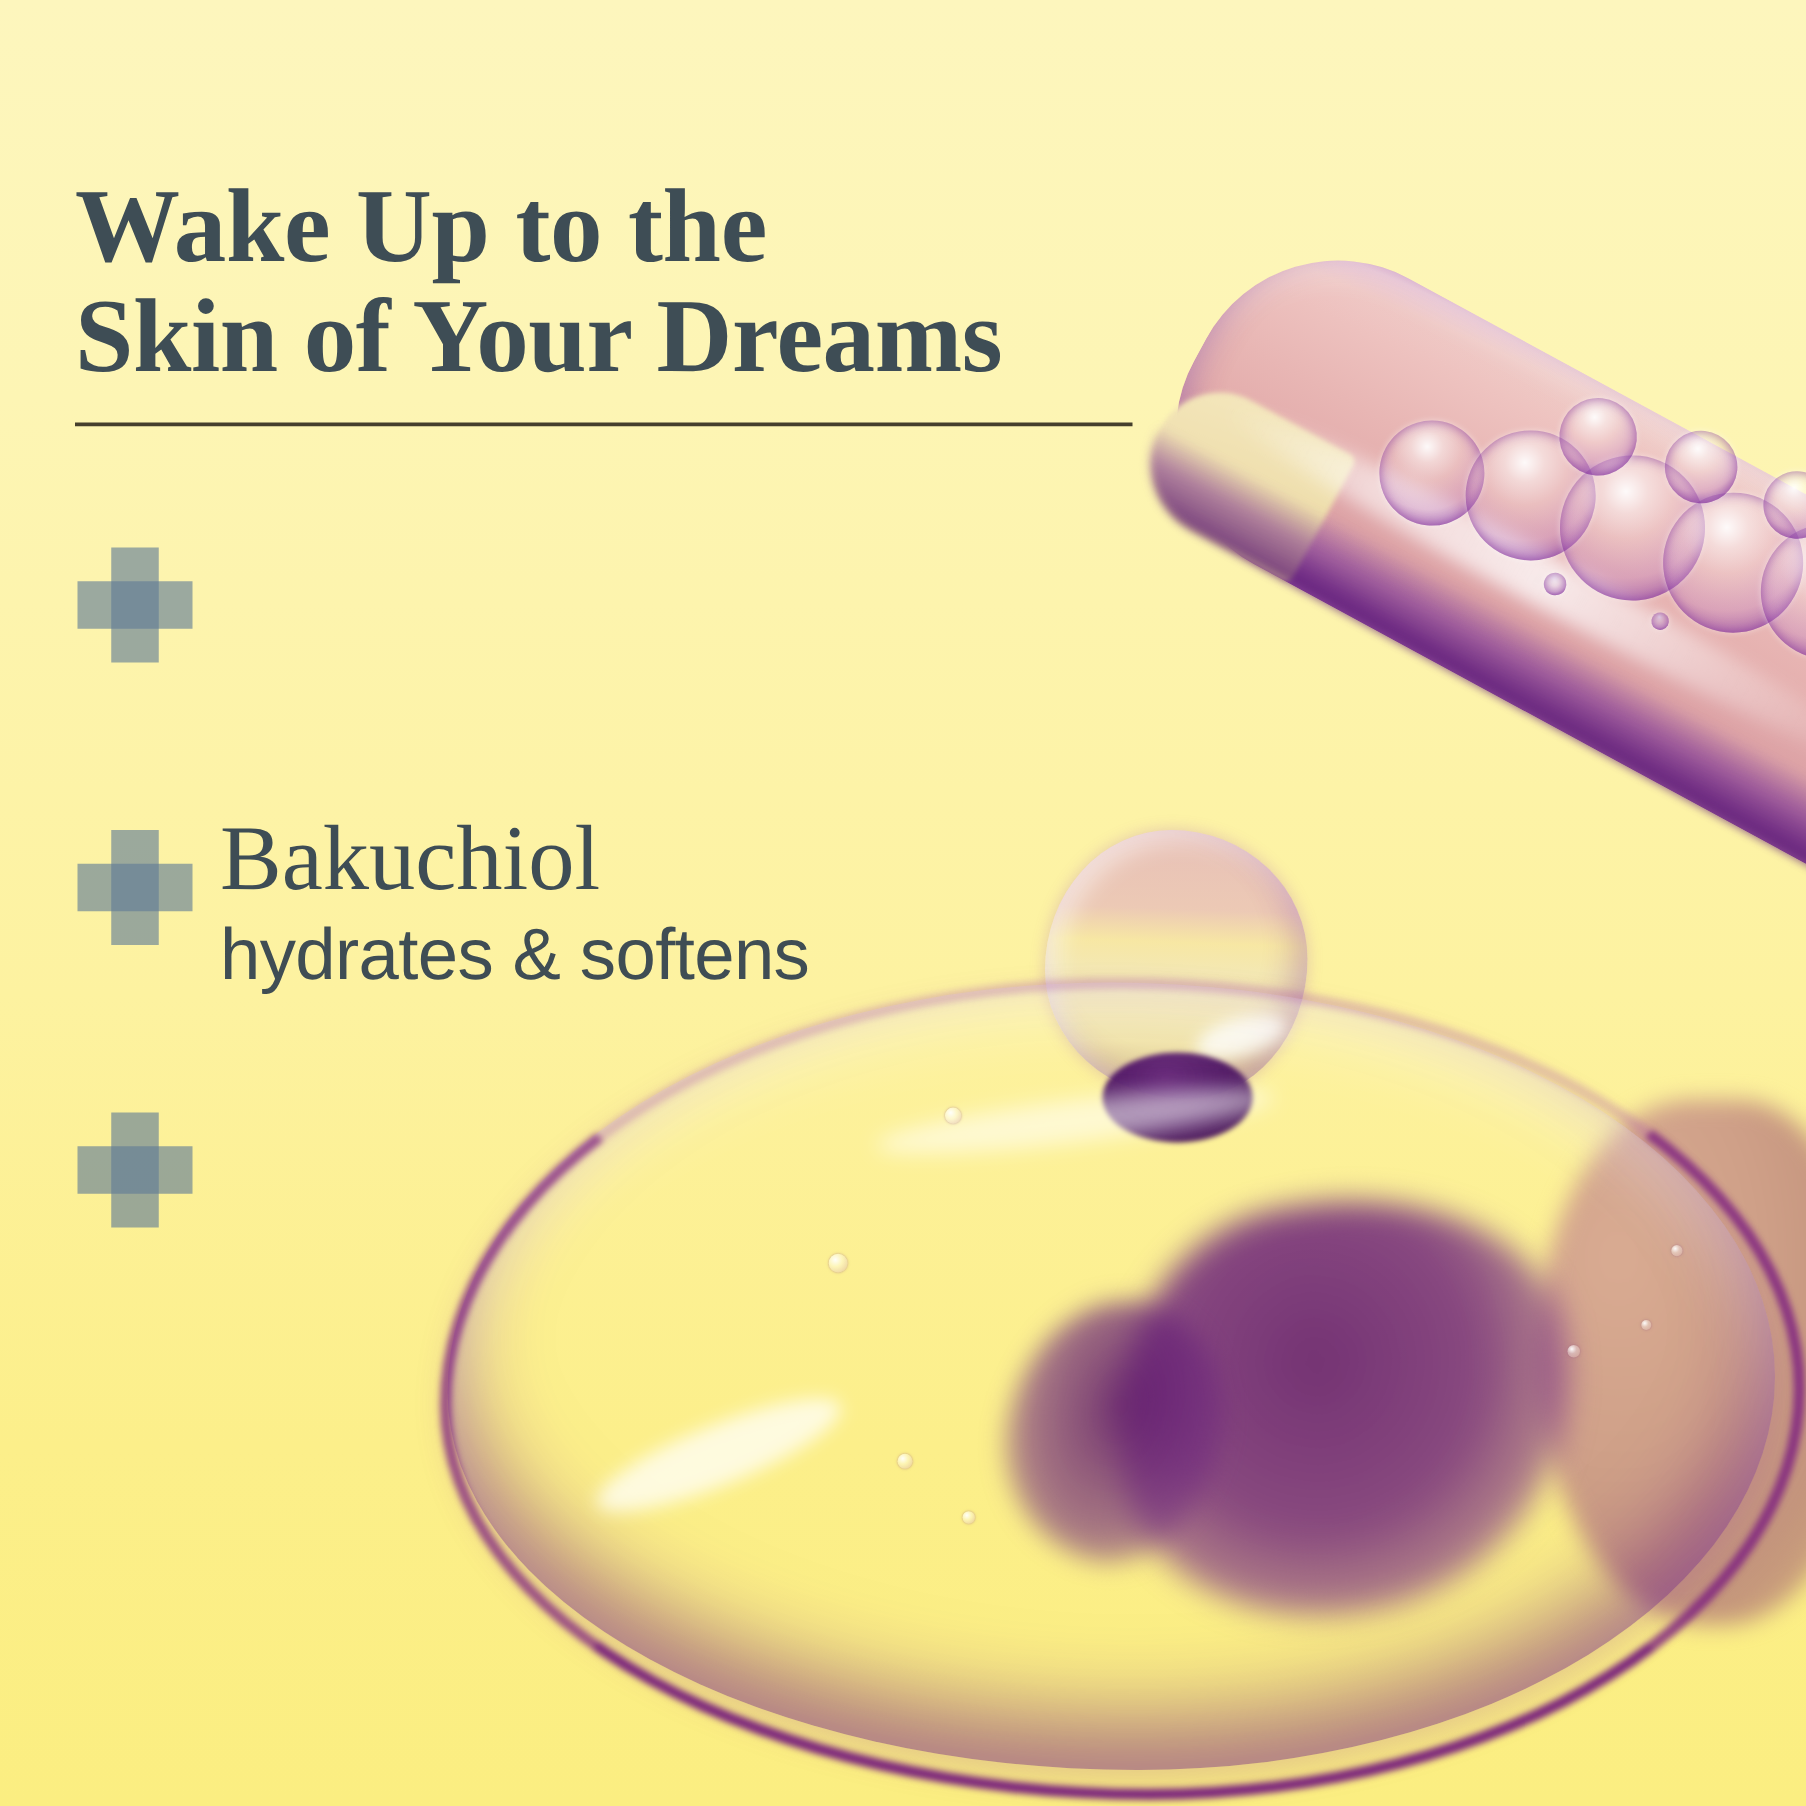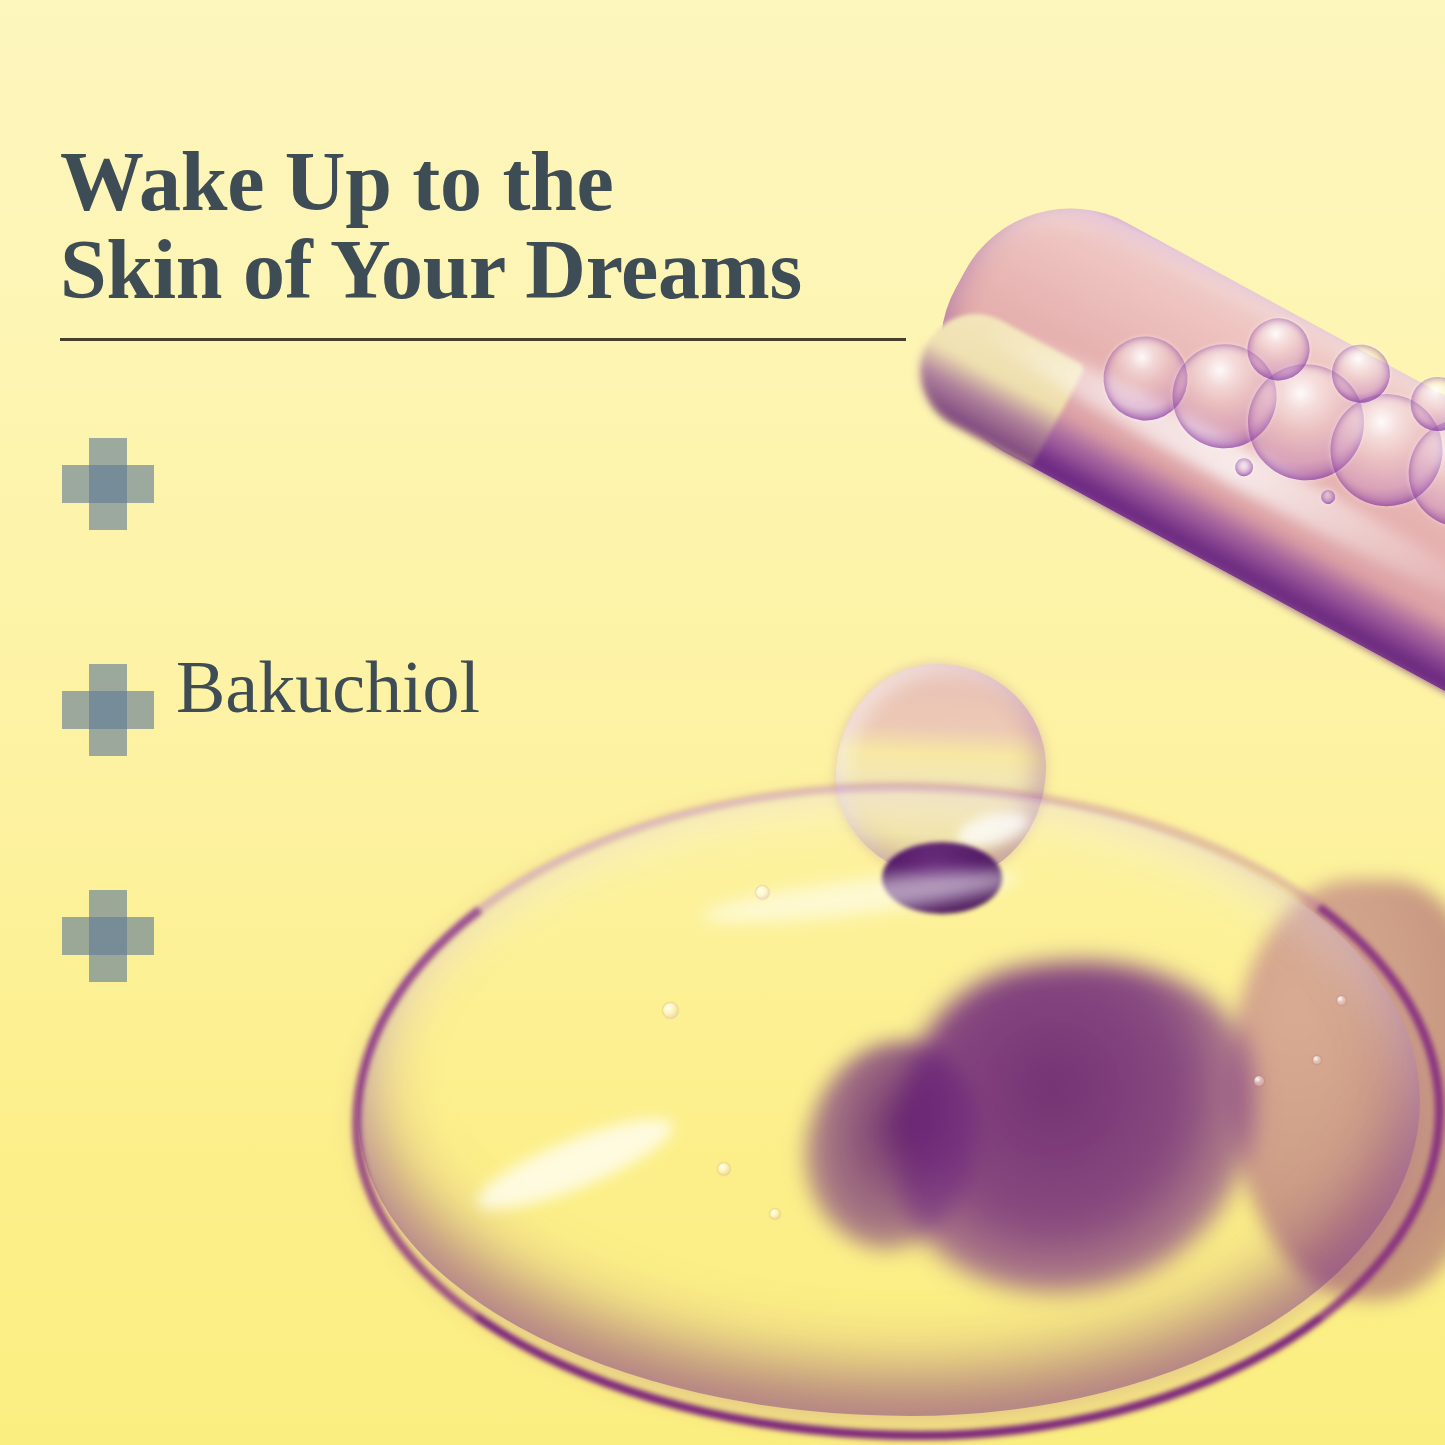--- a/index.html
+++ b/index.html
@@ -437,20 +437,21 @@
           <span class="bar-v"></span>
         </span>
       </div>
 
       <div class="benefit">
         <span class="plus-icon">
           <span class="bar-h"></span>
           <span class="bar-v"></span>
         </span>
         <div class="benefit-title">Bakuchiol</div>
+        <div class="benefit-desc">hydrates &amp; softens</div>
       </div>
 
       <div class="benefit">
         <span class="plus-icon">
           <span class="bar-h"></span>
           <span class="bar-v"></span>
         </span>
       </div>
 
     </div>

